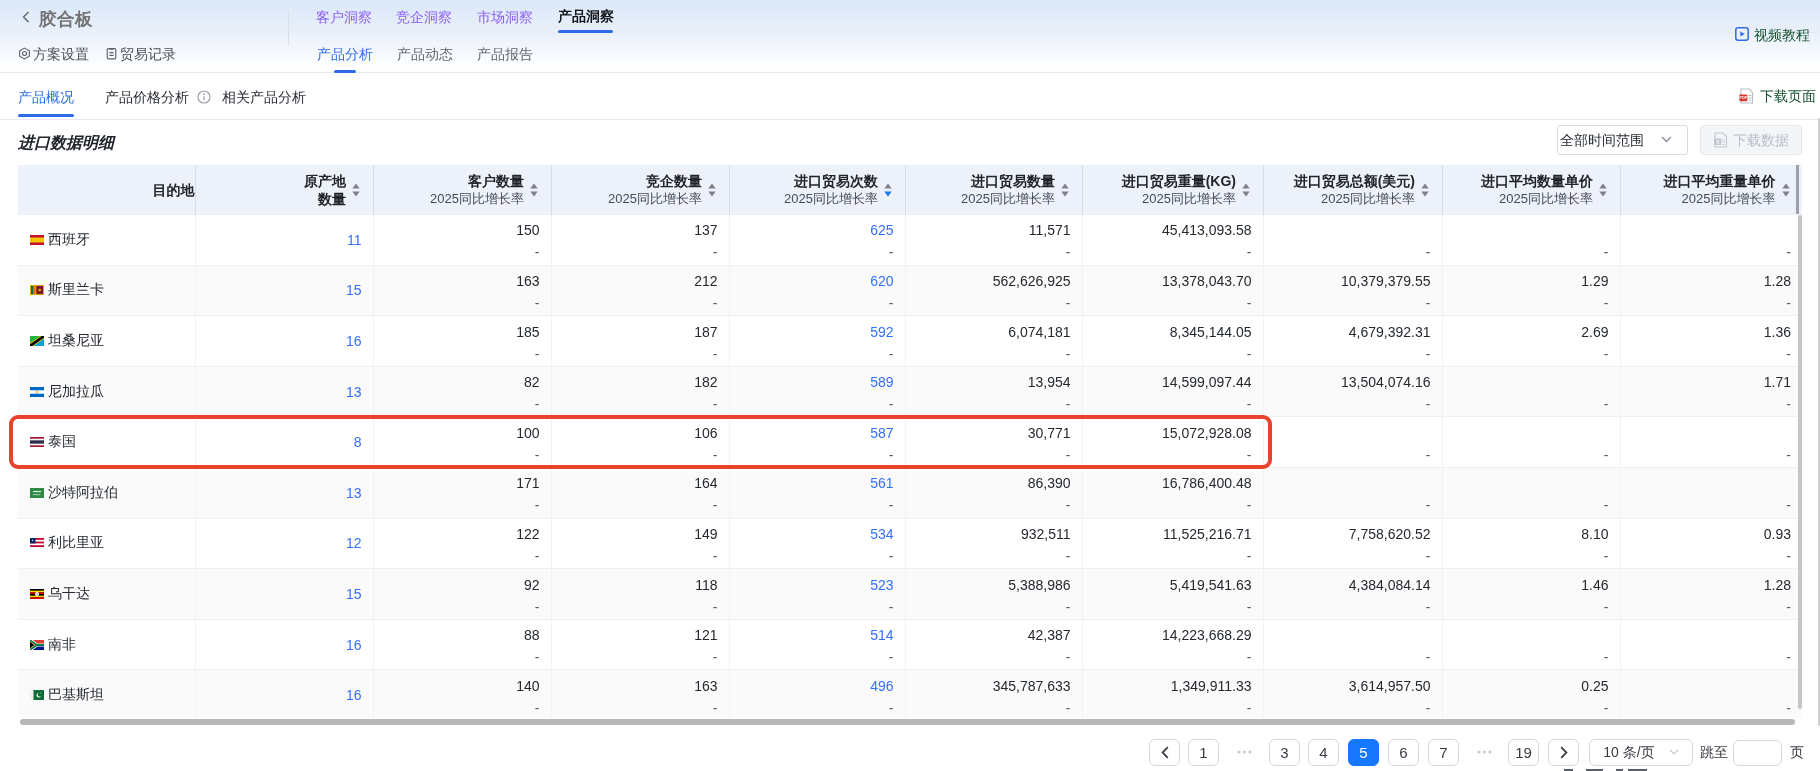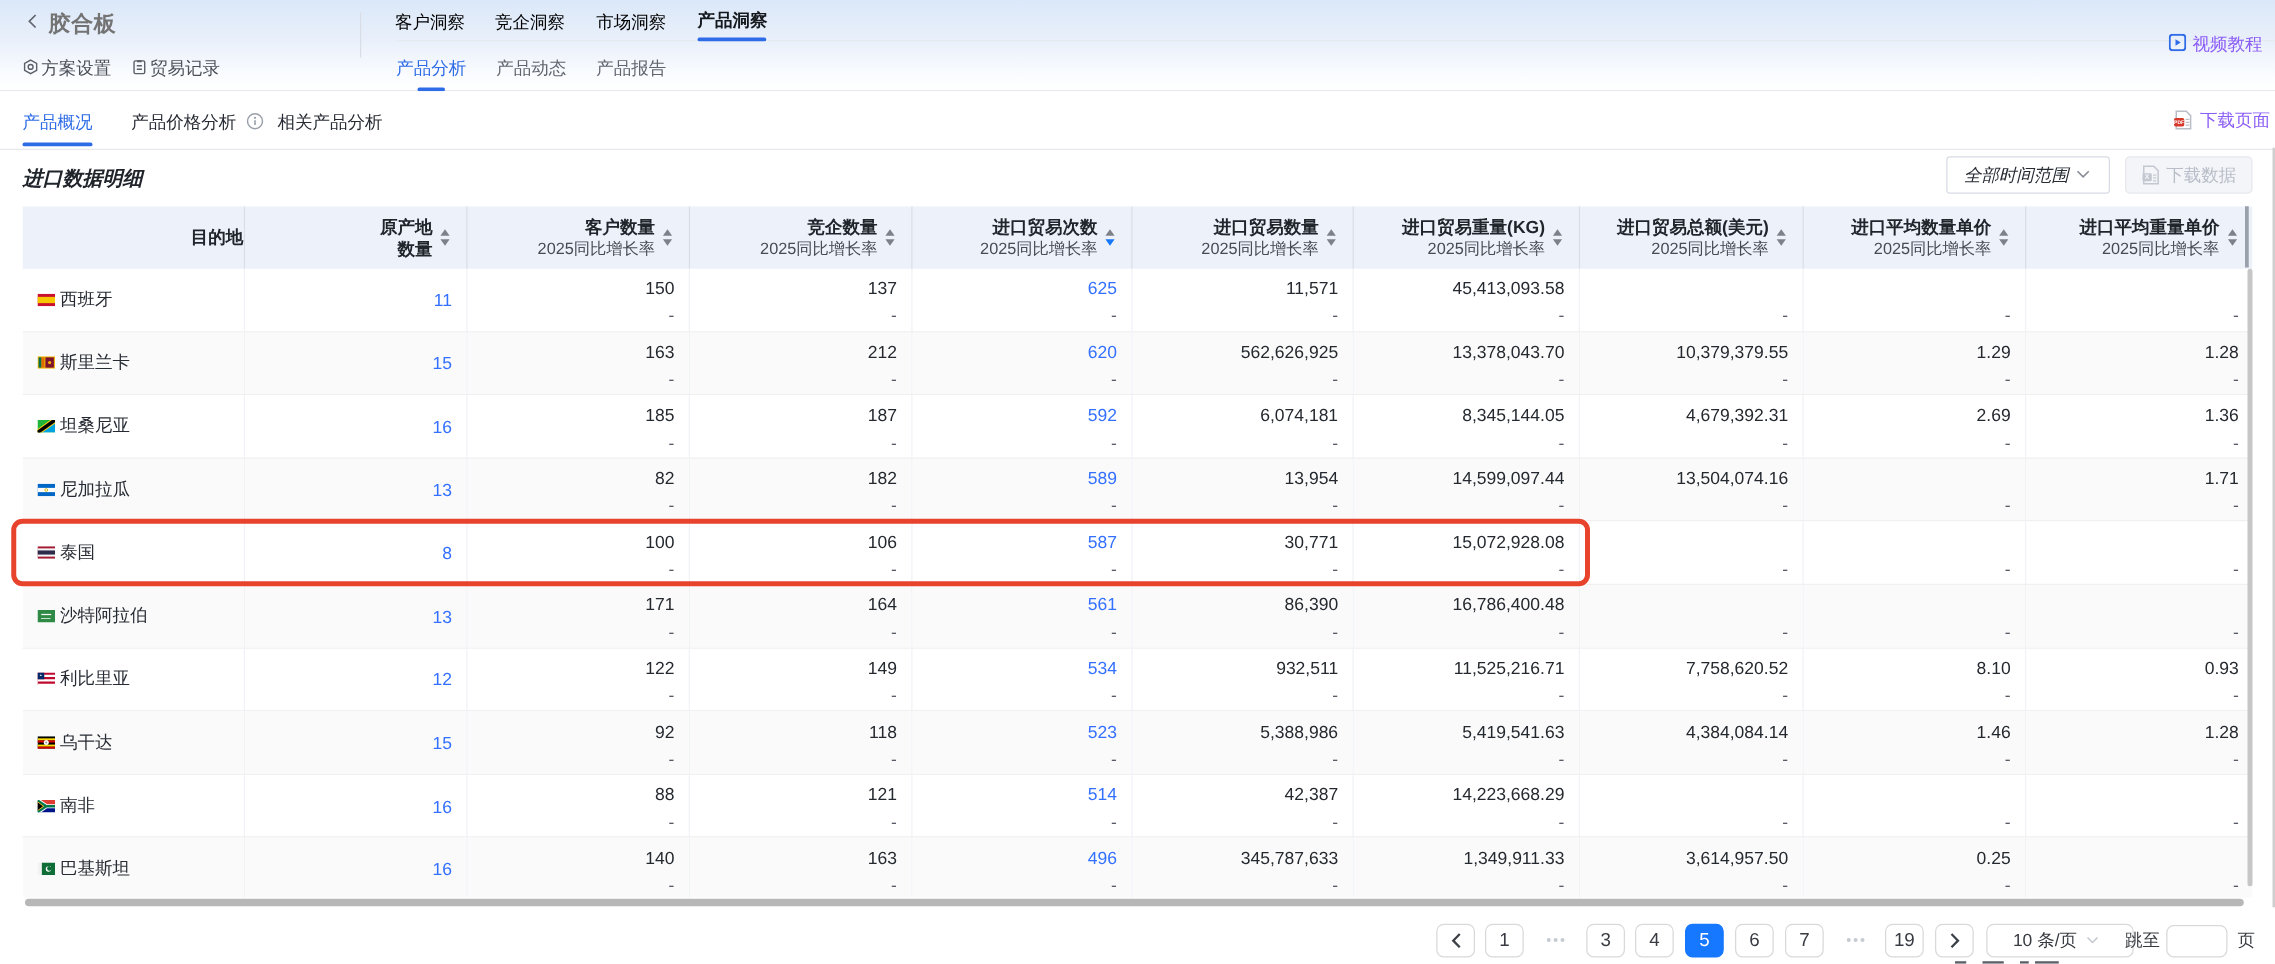--- a/index.html
+++ b/index.html
@@ -10,40 +10,40 @@
 
 
 #hdr { left:0; top:0; width:1820px; height:73px;
   background:linear-gradient(180deg,#dbe8f9 0%,#e8effa 42%,#fcfdff 88%,#ffffff 100%);
   border-bottom:1px solid #e7e9ee; }
 #backch { left:20px; top:11px; width:12px; height:12px; }
 #ttl { left:39px; top:7px; font-size:17.5px; font-weight:700; color:#737373; letter-spacing:0.5px;}
 .subicon { top:47px; width:13px; height:13px; }
 .sublab { top:46px; font-size:14px; color:#4b5058; }
 #vdiv { left:288px; top:10px; width:1px; height:36px; background:#d9dde6; }
-.tab1 { top:9px; font-size:14px; font-weight:400; color:#000000; }
+.tab1 { top:9px; font-size:14px; font-weight:400; color:#8b5cf6; }
 .tab1.on { font-weight:700; color:#14171c; top:8px; }
 #tabline { left:316px; top:32px; width:1504px; height:1px; background:#e6eaf1; }
 #tabul { left:558px; top:30px; width:55px; height:3px; background:#2e6be6; border-radius:2px; }
 .tab2 { top:46px; font-size:14px; color:#5f646e; }
 .tab2.on { color:#2e6be6; }
 #tab2ul { left:334px; top:70px; width:22px; height:3px; background:#2e6be6; border-radius:2px; }
 #vid { left:1735px; top:27px; }
-.bluelnk { font-size:14px; color:#8b5cf6;text-align:right; }
+.bluelnk { font-size:14px; color:#14532d;text-align:right; }
 
 
 #tb { left:0; top:73px; width:1820px; height:47px; background:#fff; border-bottom:1px solid #e7e9ee; }
 .tb-tab { top:89px; font-size:14px; color:#272b33; }
 .tb-tab.on { color:#2e6be6; }
 #tbul { left:18px; top:114px; width:56px; height:3px; background:#2e6be6; border-radius:2px; }
 
 
 #secttl { left:18px; top:133px; font-size:16px; font-weight:700; color:#20242b;font-style:italic; }
 #sel { left:1557px; top:125px; width:131px; height:30px; border:1px solid #d8dce5; border-radius:3px;
-  background:#fff; font-size:14px; color:#272c35; line-height:28px; padding-left:13px;font-style:italic; }
+  background:#fff; font-size:14px; color:#272c35; line-height:28px; padding-left:2px; }
 #selchev { left:1661px; top:136px; }
 #dlbtn { left:1700px; top:125px; width:102px; height:30px; background:#f4f5f8; border:1px solid #e5e7ed;
   border-radius:4px; font-size:14px; color:#b8bdc9; line-height:28px; text-align:center; padding-left:20px; }
 
 
 #tblwrap { left:18px; top:165px; width:1784px; height:553px; overflow:hidden; }
 #tbl { width:1784px; border-collapse:collapse; table-layout:fixed; }
 #tbl th { background:#edf1fa; height:49.5px; border-right:1px solid #d9dde8; vertical-align:middle; padding:0; }
 #tbl th:last-child { border-right:none; }
 #tbl td { height:50.6px; border-right:1px solid #f0f2f6; border-bottom:1px solid #f0f0f0; padding:0; position:relative; }
@@ -67,21 +67,21 @@
 
 
 #vsb-h { left:1796px; top:165px; width:3px; height:49px; background:#9ba1ac; }
 #vsb-b { left:1798px; top:215px; width:3.5px; height:494px; background:#c6c6c6; border-radius:2px; }
 #hsb { left:20px; top:719px; width:1775px; height:5.5px; background:#b7b7b7; border-radius:3px; }
 
 
 .pbtn { top:739px; width:31px; height:27px; border:1px solid #d9d9d9; border-radius:6px; background:#fff;
   font-size:15px; color:#383c42; text-align:center; line-height:25px; }
 .pbtn.cur { background:#1677ff; border-color:#1677ff; color:#fff; }
-#psel { left:1589px; top:739px; width:118px; height:27px; border:1px solid #d9d9d9; border-radius:6px;
+#psel { left:1589px; top:739px; width:104px; height:27px; border:1px solid #d9d9d9; border-radius:6px;
   background:#fff; font-size:14px; color:#383c42; line-height:25px; text-align:center; padding-right:24px; }
 #pselchev { left:1669px; top:749px; }
 #jmp { left:1700px; top:744px; font-size:14px; color:#383c42; }
 #jmpin { left:1733px; top:740px; width:49px; height:26px; border:1px solid #d9d9d9; border-radius:6px; background:#fff; }
 #pglab { left:1790px; top:744px; font-size:14px; color:#383c42; }
 </style>
 </head>
 <body>
 <div id="app">
 

